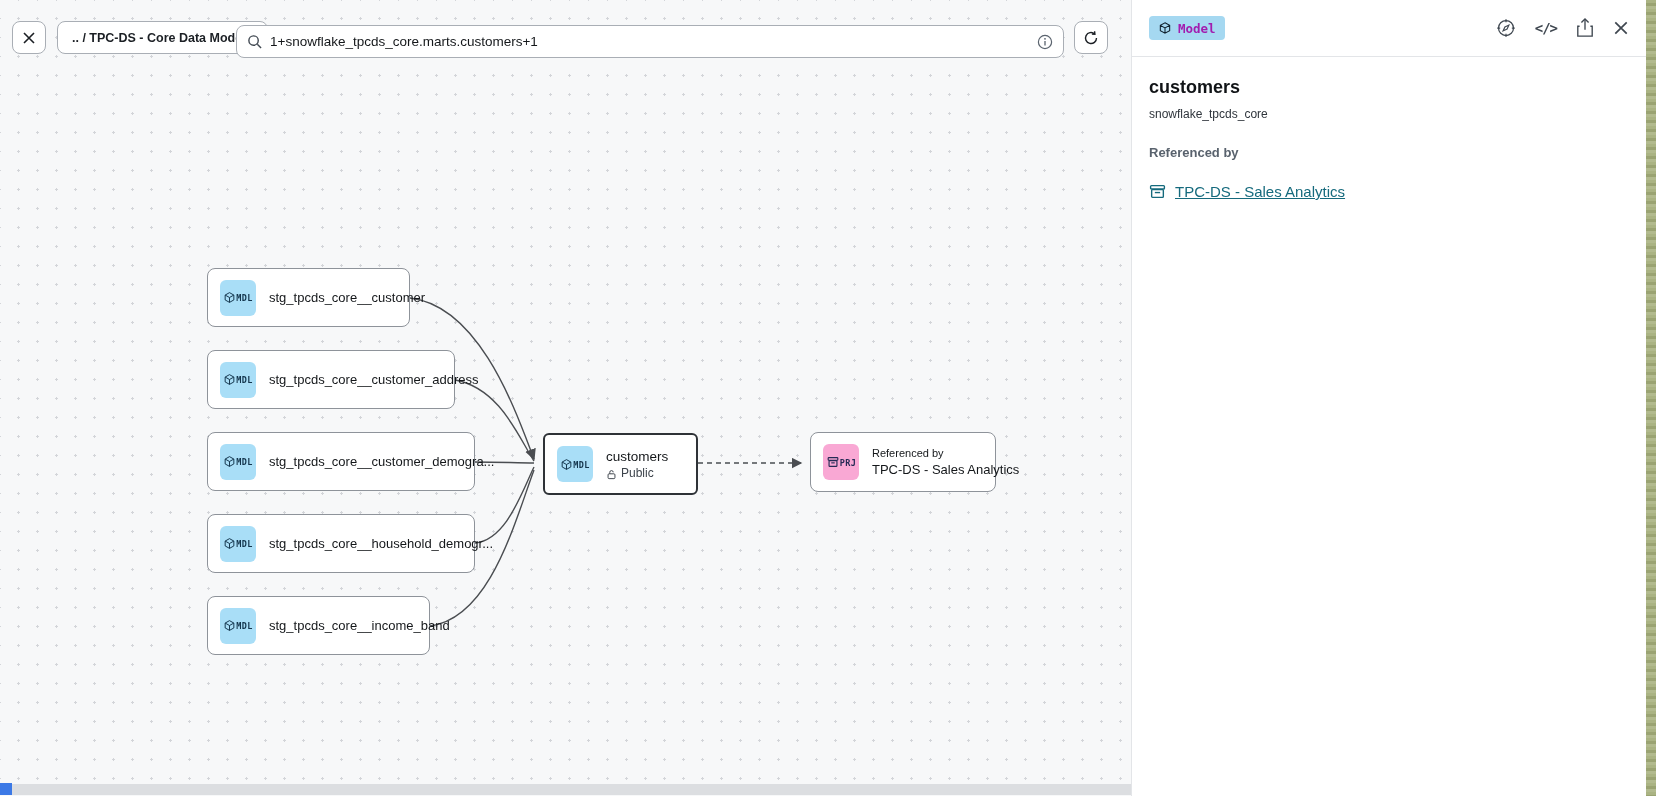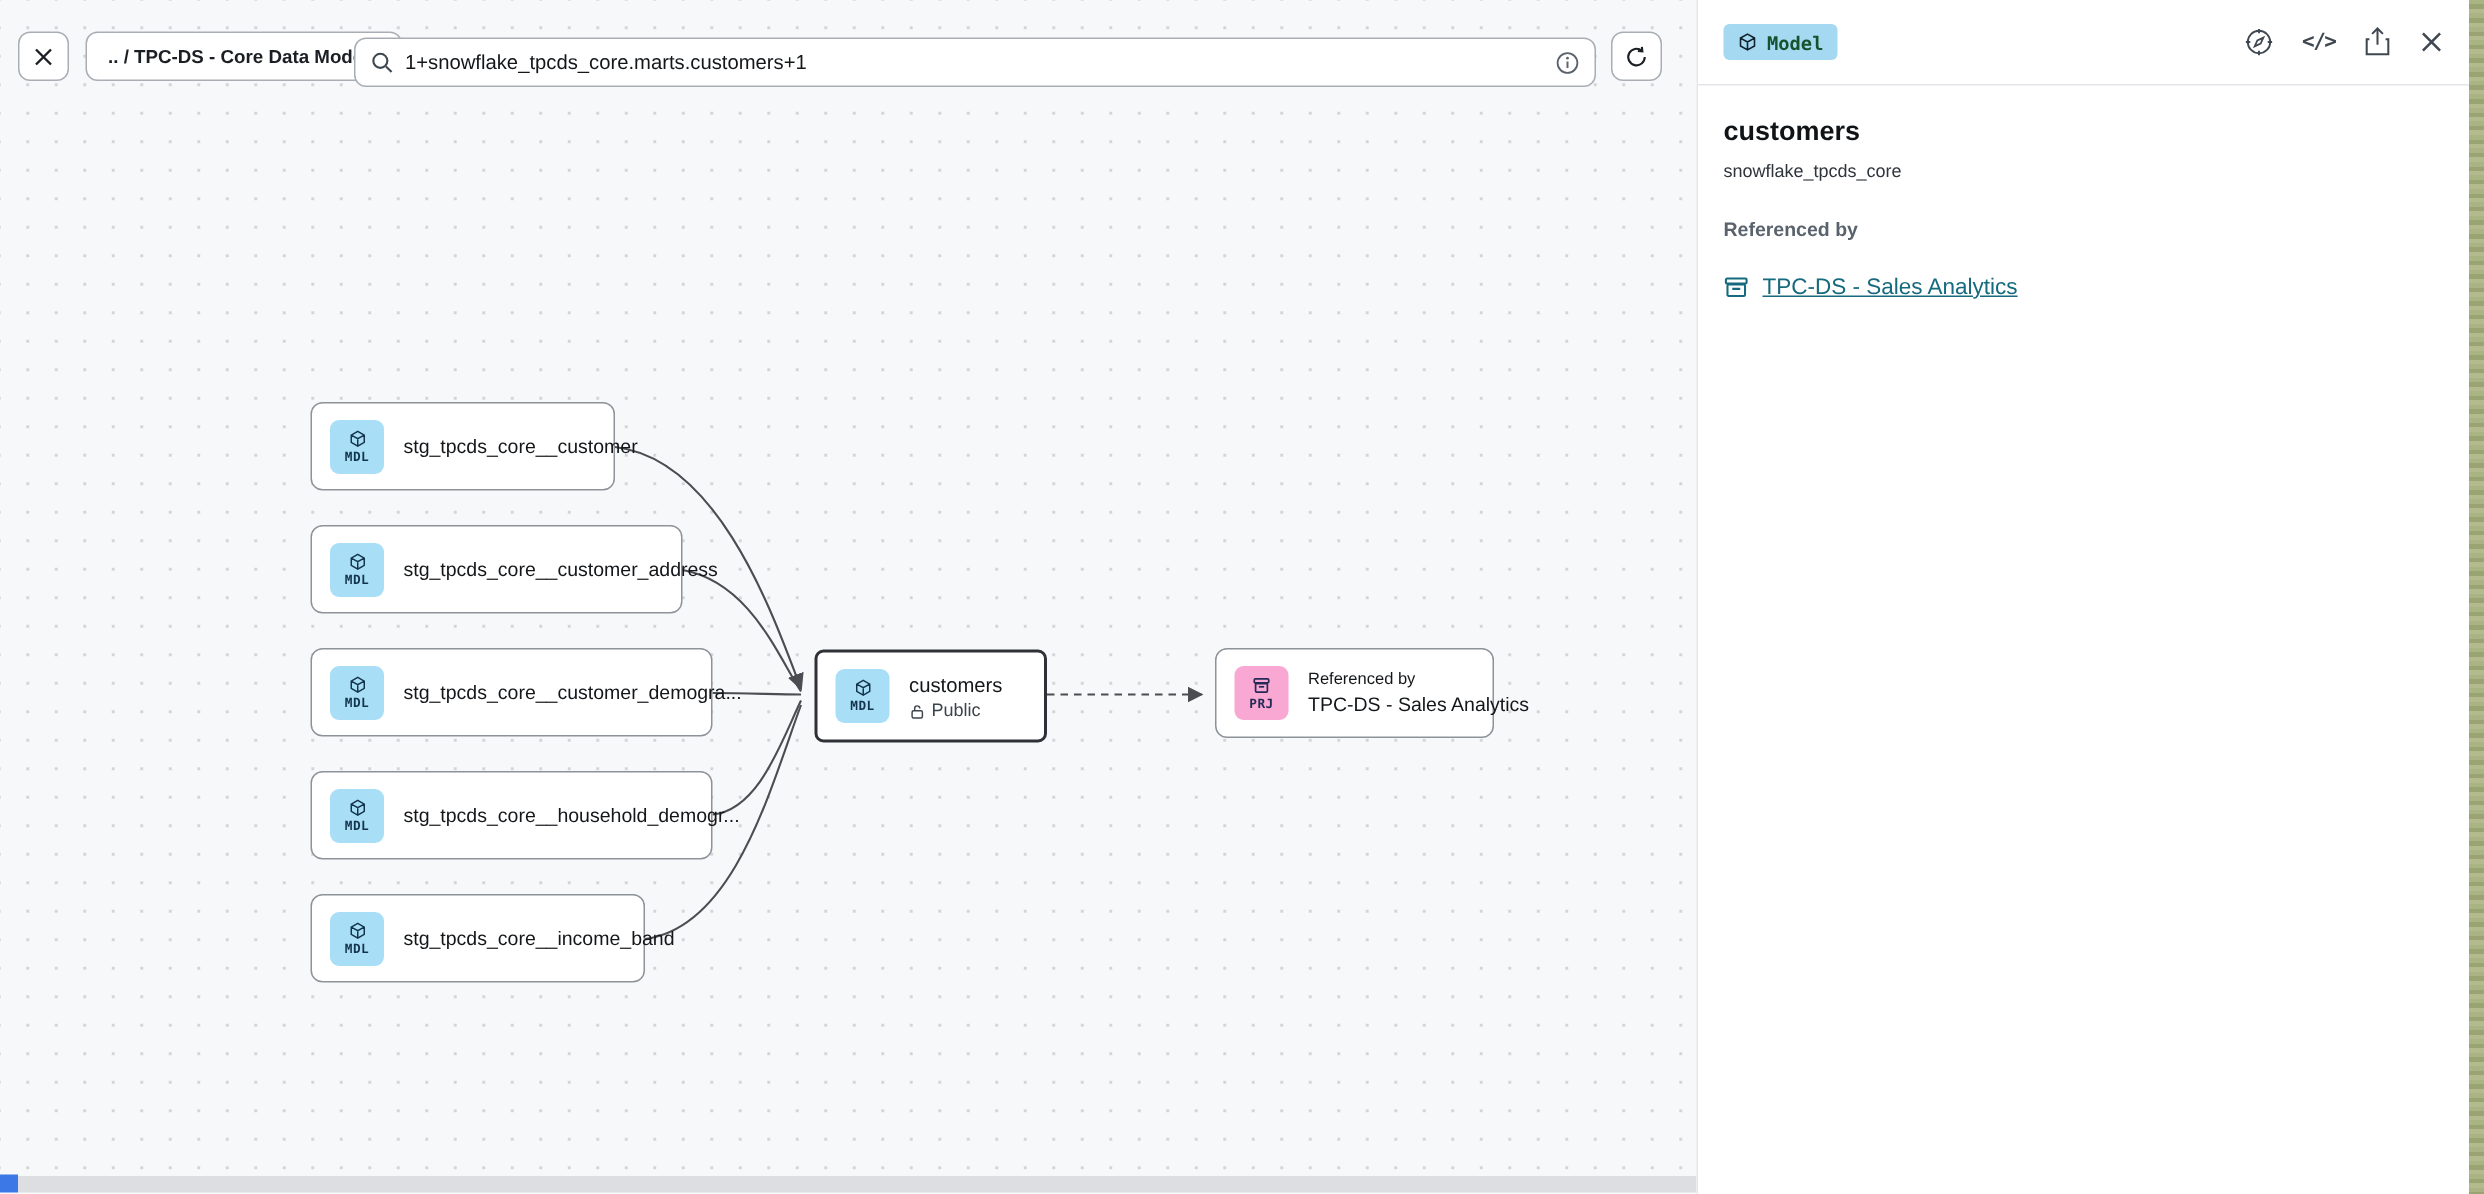--- a/index.html
+++ b/index.html
@@ -35,21 +35,21 @@
   .tb-refresh { left:1074px; width:34px; }
   .icon-svg { display:block; }
 
   
   .node {
     position:absolute; background:#fff; border:1px solid #8e939a; border-radius:8px;
     display:flex; align-items:center; padding:0 12px; gap:13px; cursor:pointer;
   }
   .node-badge {
     width:36px; height:36px; border-radius:6px; background:#a9def7;
-    display:flex; flex-direction:column; align-items:center; justify-content:center;
+    display:flex; flex-direction:row; align-items:center; justify-content:center;
     flex:0 0 auto; color:#13344c;
   }
   .node-badge .bdg-txt { font-family:"DejaVu Sans Mono","Liberation Mono",monospace; font-size:8.5px; font-weight:bold; letter-spacing:.3px; margin-top:1px; }
   .node-label { font-size:13px; color:#14171a; white-space:nowrap; }
 
   .n1 { left:207px; top:268px; width:203px; height:59px; }
   .n2 { left:207px; top:350px; width:248px; height:59px; }
   .n3 { left:207px; top:432px; width:268px; height:59px; }
   .n4 { left:207px; top:514px; width:268px; height:59px; }
   .n5 { left:207px; top:596px; width:223px; height:59px; }
@@ -74,21 +74,21 @@
   .panel {
     position:absolute; left:1131px; top:0; width:515px; height:796px; background:#fff;
     border-left:1px solid #e3e5e8;
   }
   .panel-head {
     height:57px; border-bottom:1px solid #e3e5e8; display:flex; align-items:center;
     justify-content:space-between; padding:0 17px;
   }
   .type-chip {
     background:#a5d8f1; border-radius:4px; height:24px; padding:0 9px;
-    display:flex; align-items:center; gap:6px; color:#14532d;
+    display:flex; align-items:center; gap:6px; color:#a21caf;
     font-family:"DejaVu Sans Mono","Liberation Mono",monospace; font-size:12.5px; font-weight:bold;
   }
   .head-icons { display:flex; align-items:center; gap:19px; }
   .head-icons .hicon { cursor:pointer; color:#3f4750; display:flex; }
   .code-glyph { font-size:14px; font-weight:bold; color:#3f4750; letter-spacing:-1px; font-family:"DejaVu Sans Mono","Liberation Mono",monospace; }
 
   .panel-title-block { padding:20px 17px 0 17px; }
   .panel-title { font-size:18px; font-weight:bold; color:#111417; }
   .panel-subtitle { font-size:12px; color:#2f353c; margin-top:9px; }
 

